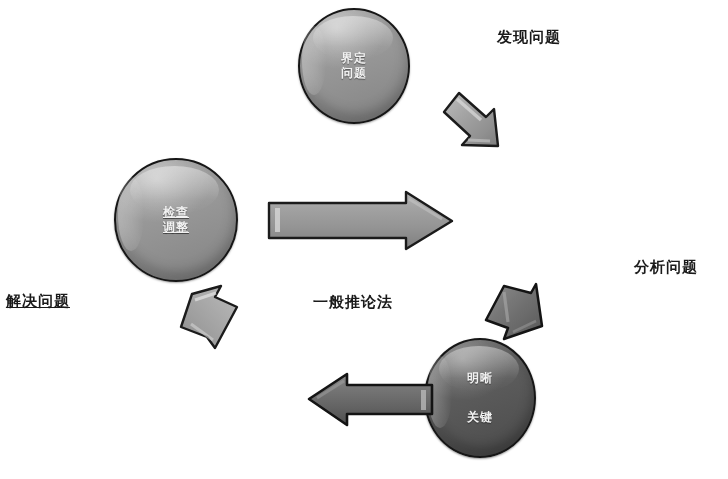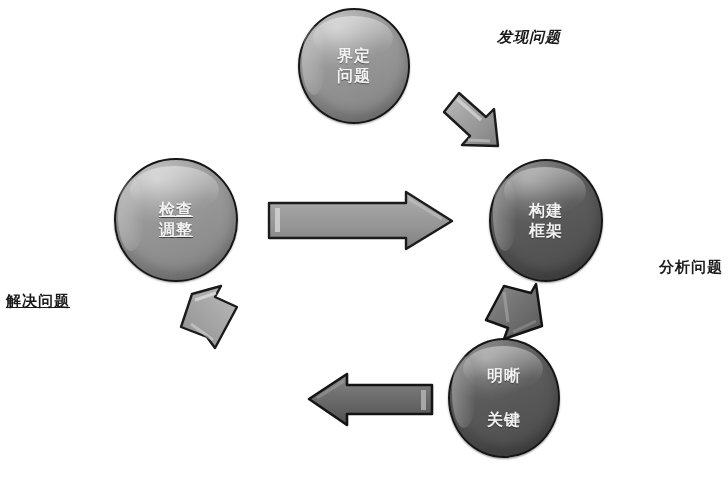--- a/index.html
+++ b/index.html
@@ -21,21 +21,21 @@
   .node {
     position: absolute;
     border-radius: 50%;
     display: flex;
     flex-direction: column;
     align-items: center;
     justify-content: center;
     box-sizing: border-box;
     border: 2px solid #161616;
     color: #f2f2f2;
-    font-size: 16px;
+    font-size: 12px;
     line-height: 1.22;
     font-weight: 600;
     letter-spacing: 1px;
     text-align: center;
     text-shadow: 0 1px 1px rgba(0,0,0,0.45);
   }
   .node .lbl { display: block; }
   .node.light {
     background:
       radial-gradient(ellipse 70% 55% at 34% 16%, rgba(255,255,255,0.42) 0%, rgba(255,255,255,0.13) 42%, rgba(255,255,255,0) 66%),
@@ -91,26 +91,22 @@
 </head>
 <body>
 
 <div id="canvas">
 
   <div class="node light" style="left:298px; top:8px; width:112px; height:116px;">
     <span class="lbl">界定</span>
     <span class="lbl">问题</span>
   </div>
 
-  <div class="node dark" style="left:489px; top:159px; width:114px; height:123px;">
-    <span class="lbl">构建</span>
-    <span class="lbl">框架</span>
-  </div>
-
-  <div class="node dark" style="left:448px; top:338px; width:112px; height:120px;gap:24px;">
+
+  <div class="node dark" style="left:424px; top:338px; width:112px; height:120px;gap:24px;">
     <span class="lbl">明晰</span>
     <span class="lbl">关键</span>
   </div>
 
 
   <div class="node light" style="left:114px; top:158px; width:124px; height:124px;text-decoration:underline;">
     <span class="lbl">检查</span>
     <span class="lbl">调整</span>
   </div>
 
@@ -187,20 +183,21 @@
           <stop offset="75%" stop-color="#b0b0b0"></stop>
           <stop offset="100%" stop-color="#c0c0c0"></stop>
         </linearGradient>
       </defs>
       <path d="M17,12 L46,4 L40,15 L62,25 L40,66 L32,55 L6,45 Z" fill="url(#gLightD2)" stroke="#1b1b1b" stroke-width="2.4" stroke-linejoin="round"></path>
       <path d="M20,18 L41,11" stroke="#e0e0e0" stroke-width="3.2" opacity="0.75" fill="none"></path>
       <path d="M16,42 L38,58" stroke="#d4d4d4" stroke-width="3" opacity="0.6" fill="none"></path>
     </svg>
   </div>
 
-  <div class="caption" style="left:497px; top:28px;font-style:italic;">发现问题</div>
-
-  <div class="caption" style="left:659px; top:258px;">分析问题</div>
+  <div class="caption" style="left:497px; top:28px;">发现问题</div>
+
+  <div class="caption" style="left:634px; top:258px;">分析问题</div>
 
   <div class="caption" style="left:6px; top:292px;text-decoration:underline;">解决问题</div>
 
+  <div class="caption" style="left:313px; top:293px;">一般推论法</div>
 
 </div>
 
 </body></html>

